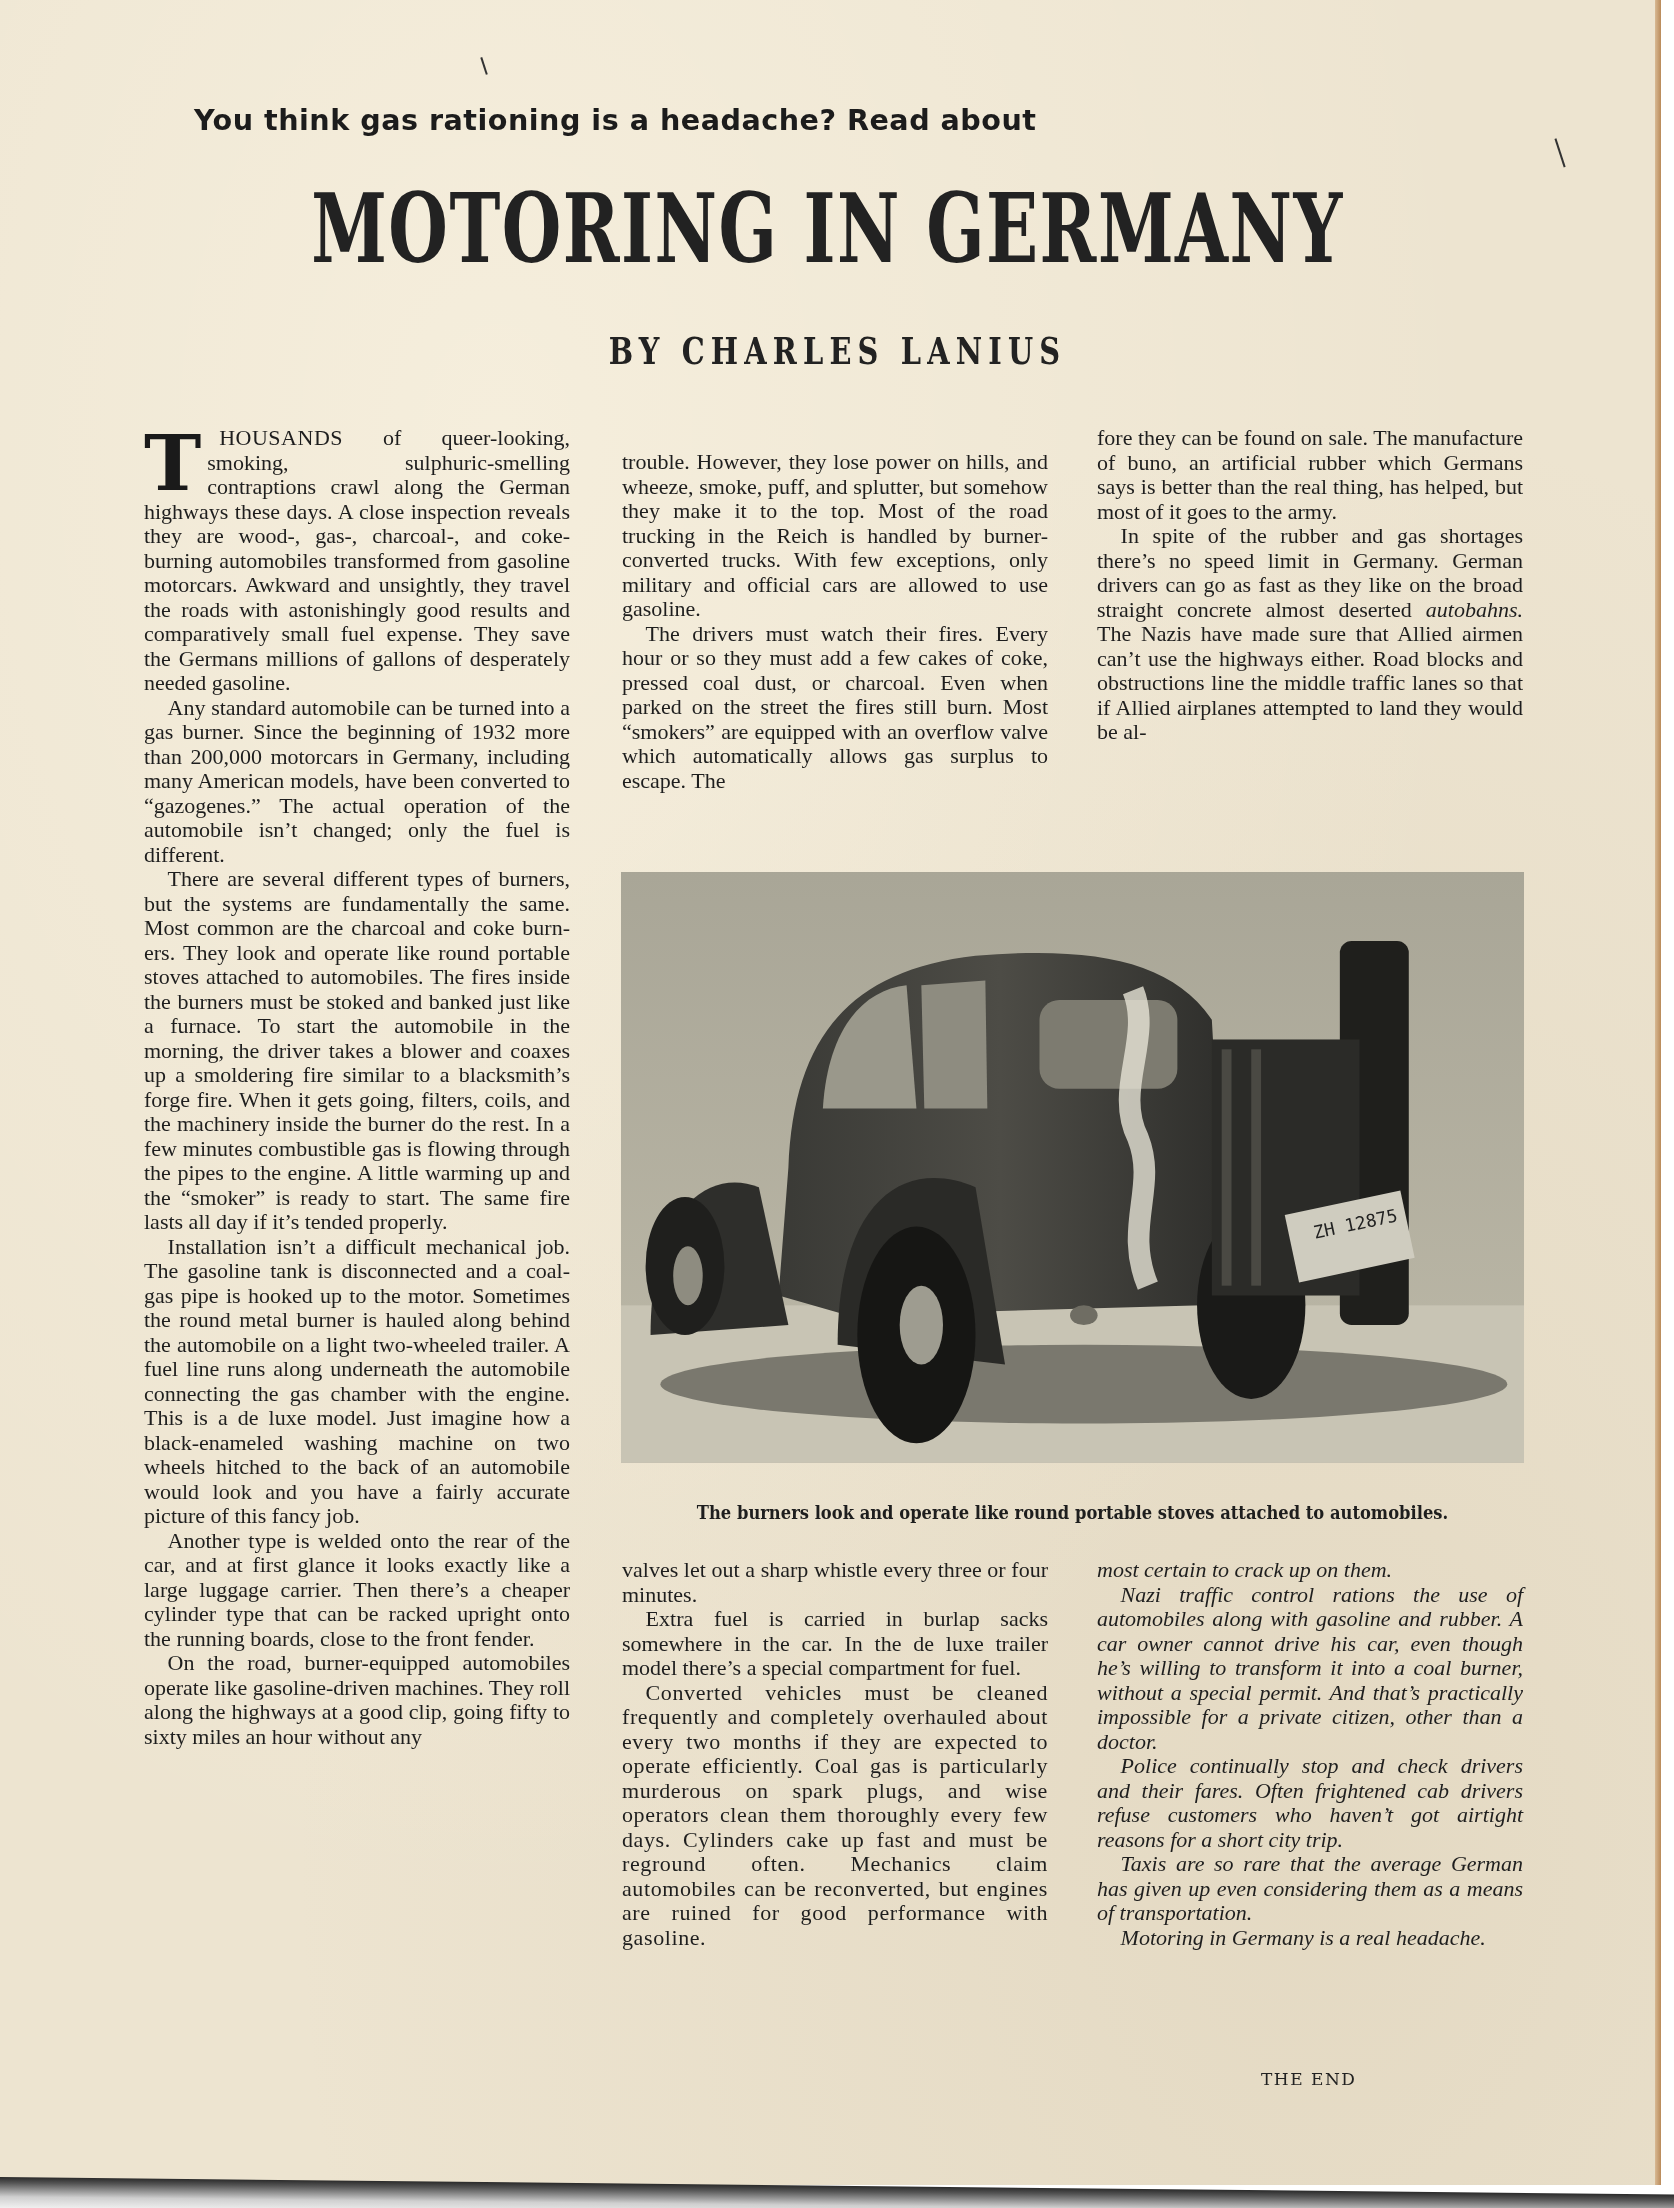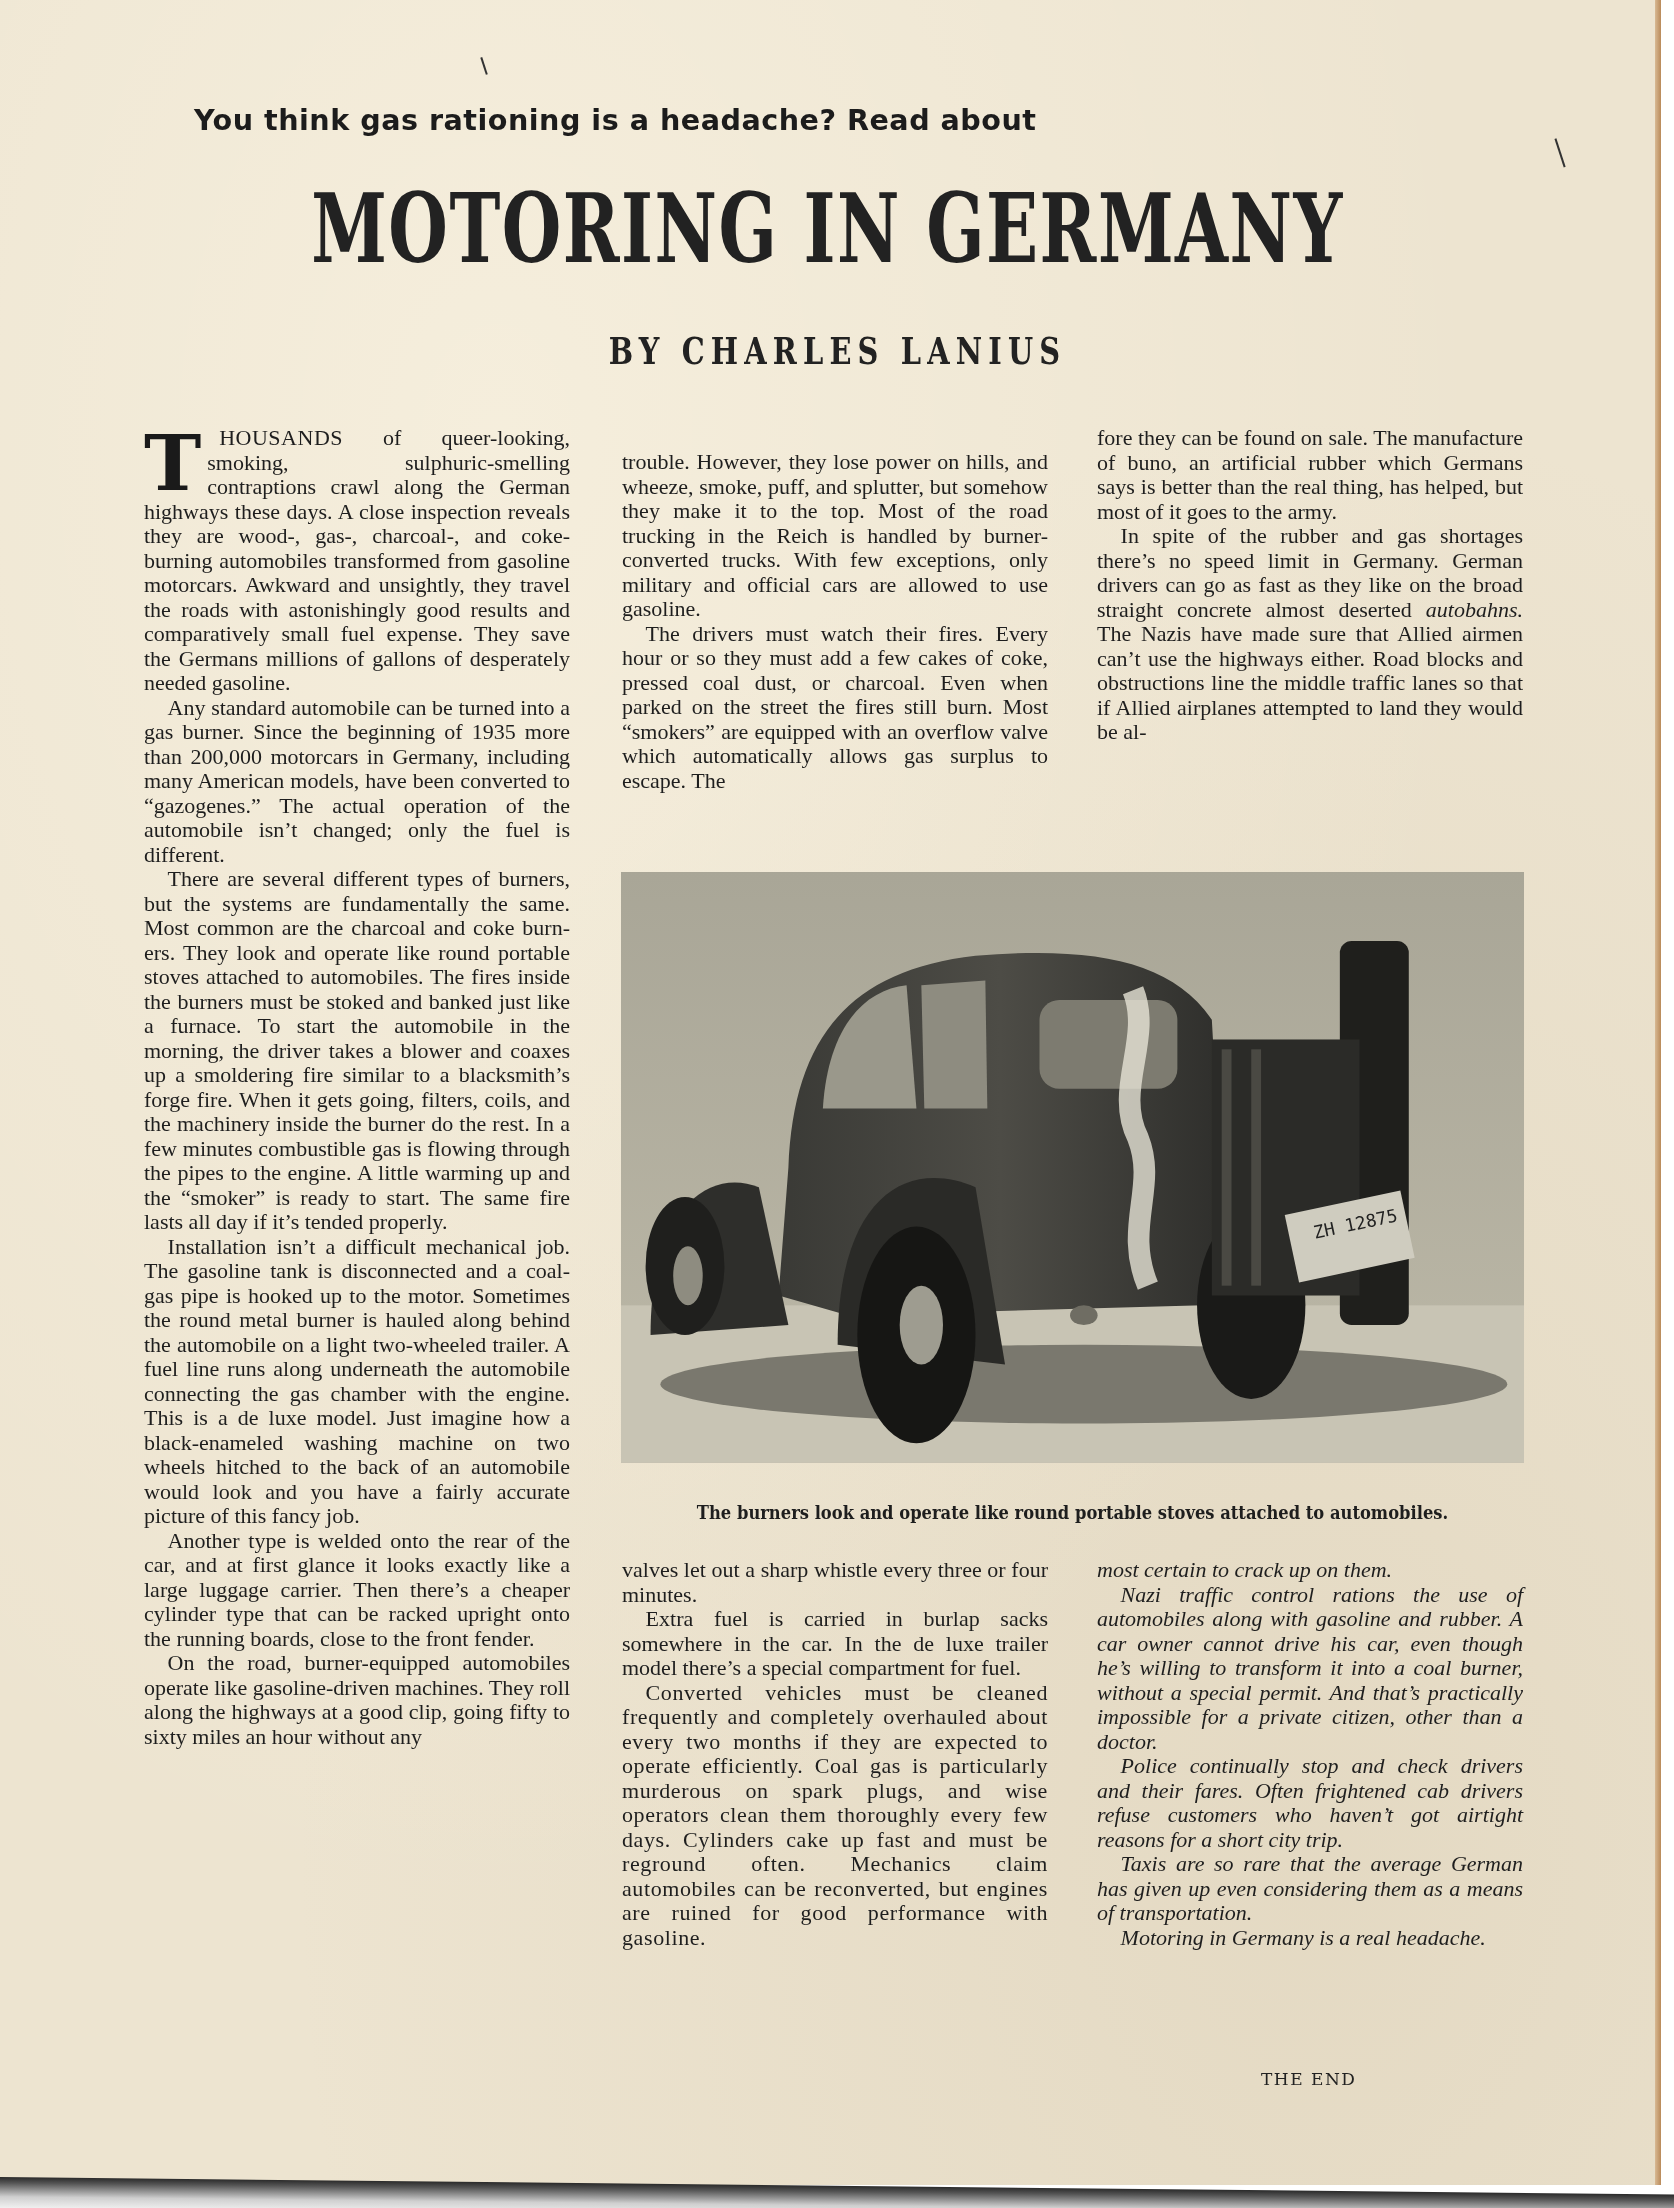--- a/index.html
+++ b/index.html
@@ -94,21 +94,21 @@
 
   <div class="mark" style="left:483px; top:57px; height:17.7px;"></div>
   <div class="mark" style="left:1559px; top:138px; height:29.6px;"></div>
 
   <div class="kicker">You think gas rationing is a headache? Read about</div>
   <h1 class="title" style="margin:0;">MOTORING IN GERMANY</h1>
   <div class="byline">BY CHARLES LANIUS</div>
 
   <div class="col col1">
     <p class="noindent"><span class="dropcap">T</span><span class="caps">HOUSANDS</span><span> of queer-looking, smoking, sulphuric-smelling contraptions crawl along the German highways these days. A close inspection reveals they are wood-, gas-, charcoal-, and coke-burning automobiles transformed from gaso­line motorcars. Awkward and un­sightly, they travel the roads with astonishingly good results and com­paratively small fuel expense. They save the Germans millions of gal­lons of desperately needed gasoline.</span></p>
-    <p>Any standard automobile can be turned into a gas burner. Since the beginning of 1935 more than 200,000 motorcars in Germany, including many American models, have been converted to “gazogenes.” The ac­tual operation of the automobile isn’t changed; only the fuel is different.</p>
+    <p>Any standard automobile can be turned into a gas burner. Since the beginning of 1932 more than 200,000 motorcars in Germany, including many American models, have been converted to “gazogenes.” The ac­tual operation of the automobile isn’t changed; only the fuel is different.</p>
     <p>There are several different types of burners, but the systems are fundamentally the same. Most com­mon are the charcoal and coke burn­ers. They look and operate like round portable stoves attached to automobiles. The fires inside the burners must be stoked and banked just like a furnace. To start the auto­mobile in the morning, the driver takes a blower and coaxes up a smoldering fire similar to a black­smith’s forge fire. When it gets going, filters, coils, and the machinery in­side the burner do the rest. In a few minutes combustible gas is flowing through the pipes to the engine. A little warming up and the “smoker” is ready to start. The same fire lasts all day if it’s tended properly.</p>
     <p>Installation isn’t a difficult me­chanical job. The gasoline tank is disconnected and a coal-gas pipe is hooked up to the motor. Sometimes the round metal burner is hauled along behind the automobile on a light two-wheeled trailer. A fuel line runs along underneath the automo­bile connecting the gas chamber with the engine. This is a de luxe model. Just imagine how a black-enameled washing machine on two wheels hitched to the back of an automobile would look and you have a fairly accurate picture of this fancy job.</p>
     <p>Another type is welded onto the rear of the car, and at first glance it looks exactly like a large luggage carrier. Then there’s a cheaper cylinder type that can be racked upright onto the running boards, close to the front fender.</p>
     <p>On the road, burner-equipped automobiles operate like gasoline-driven machines. They roll along the highways at a good clip, going fifty to sixty miles an hour without any</p>
   </div>
 
   <div class="col col2a">
     <p class="noindent">trouble. However, they lose power on hills, and wheeze, smoke, puff, and splutter, but somehow they make it to the top. Most of the road trucking in the Reich is handled by burner-converted trucks. With few exceptions, only military and official cars are allowed to use gasoline.</p>
     <p>The drivers must watch their fires. Every hour or so they must add a few cakes of coke, pressed coal dust, or charcoal. Even when parked on the street the fires still burn. Most “smokers” are equipped with an overflow valve which automatically allows gas surplus to escape. The</p>
   </div>

